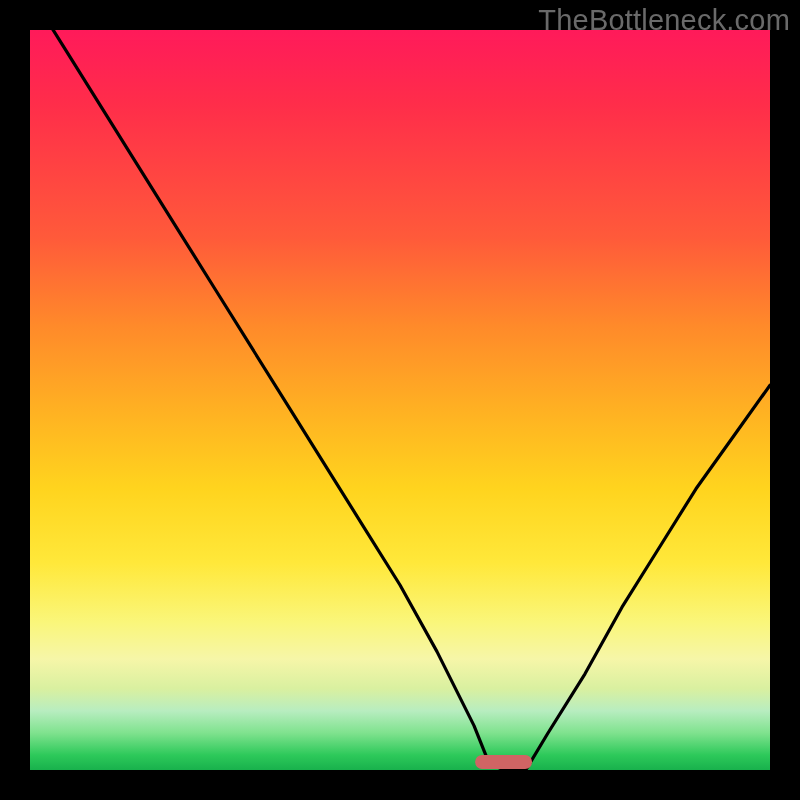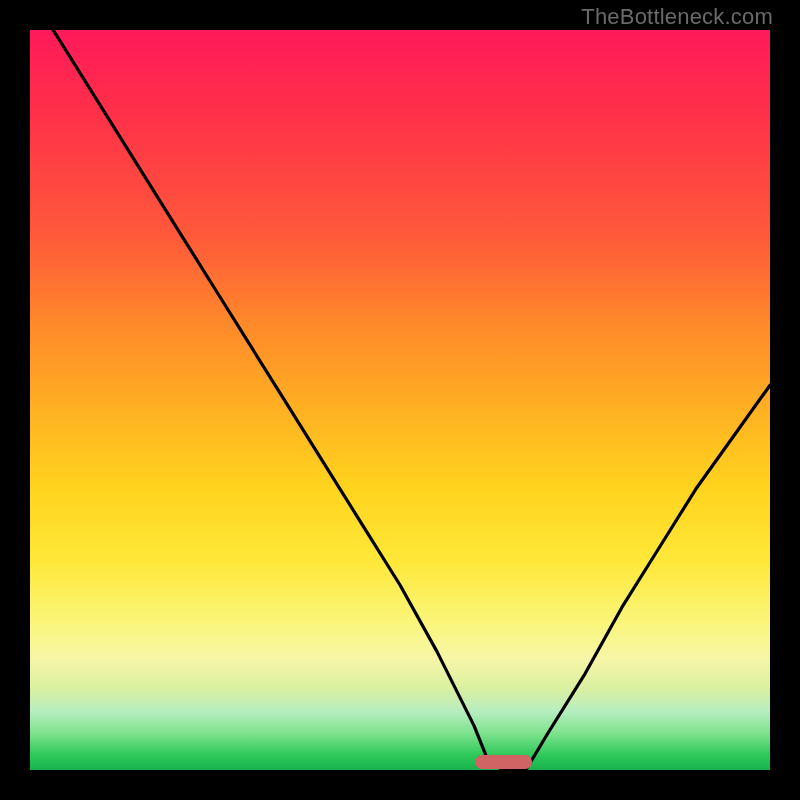--- a/index.html
+++ b/index.html
@@ -13,23 +13,23 @@
   }
   .frame {
     position: relative;
     width: 800px;
     height: 800px;
     background: #000;
   }
   .watermark {
     position: absolute;
     top: 4px;
-    right: 27px;
+    right: 10px;
     color: #6a6a6a;
-    font-size: 22px;
+    font-size: 29px;
     font-weight: 500;
     letter-spacing: 0.2px;
     z-index: 10;
   }
   
   .plot {
     position: absolute;
     left: 30px;
     top: 30px;
     width: 740px;

